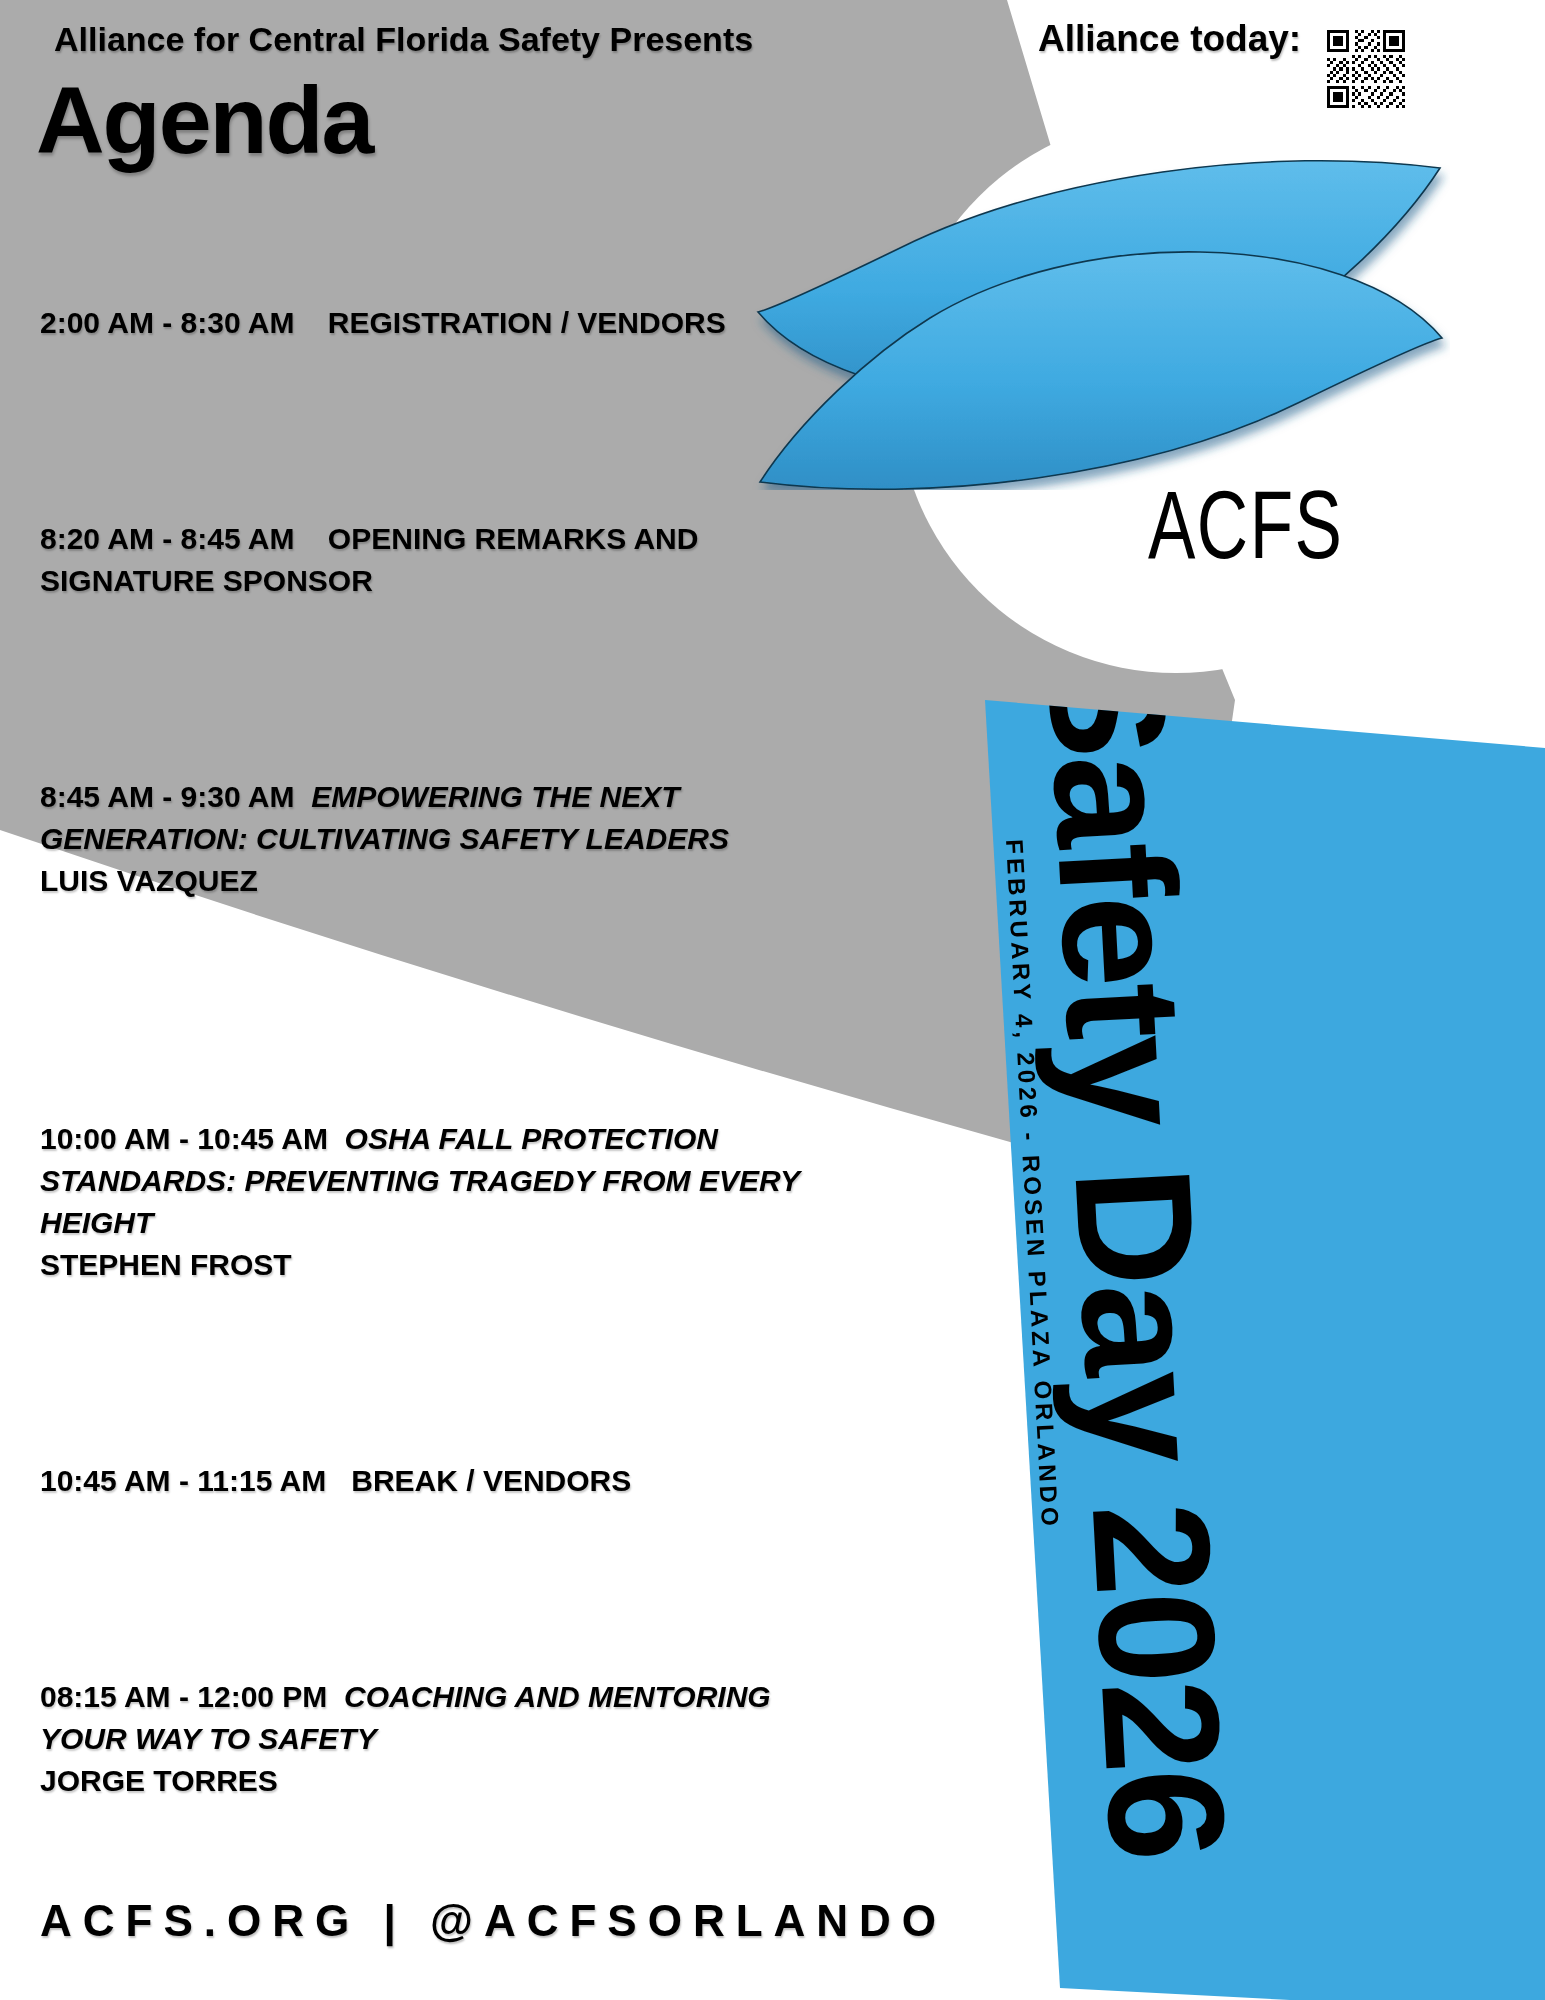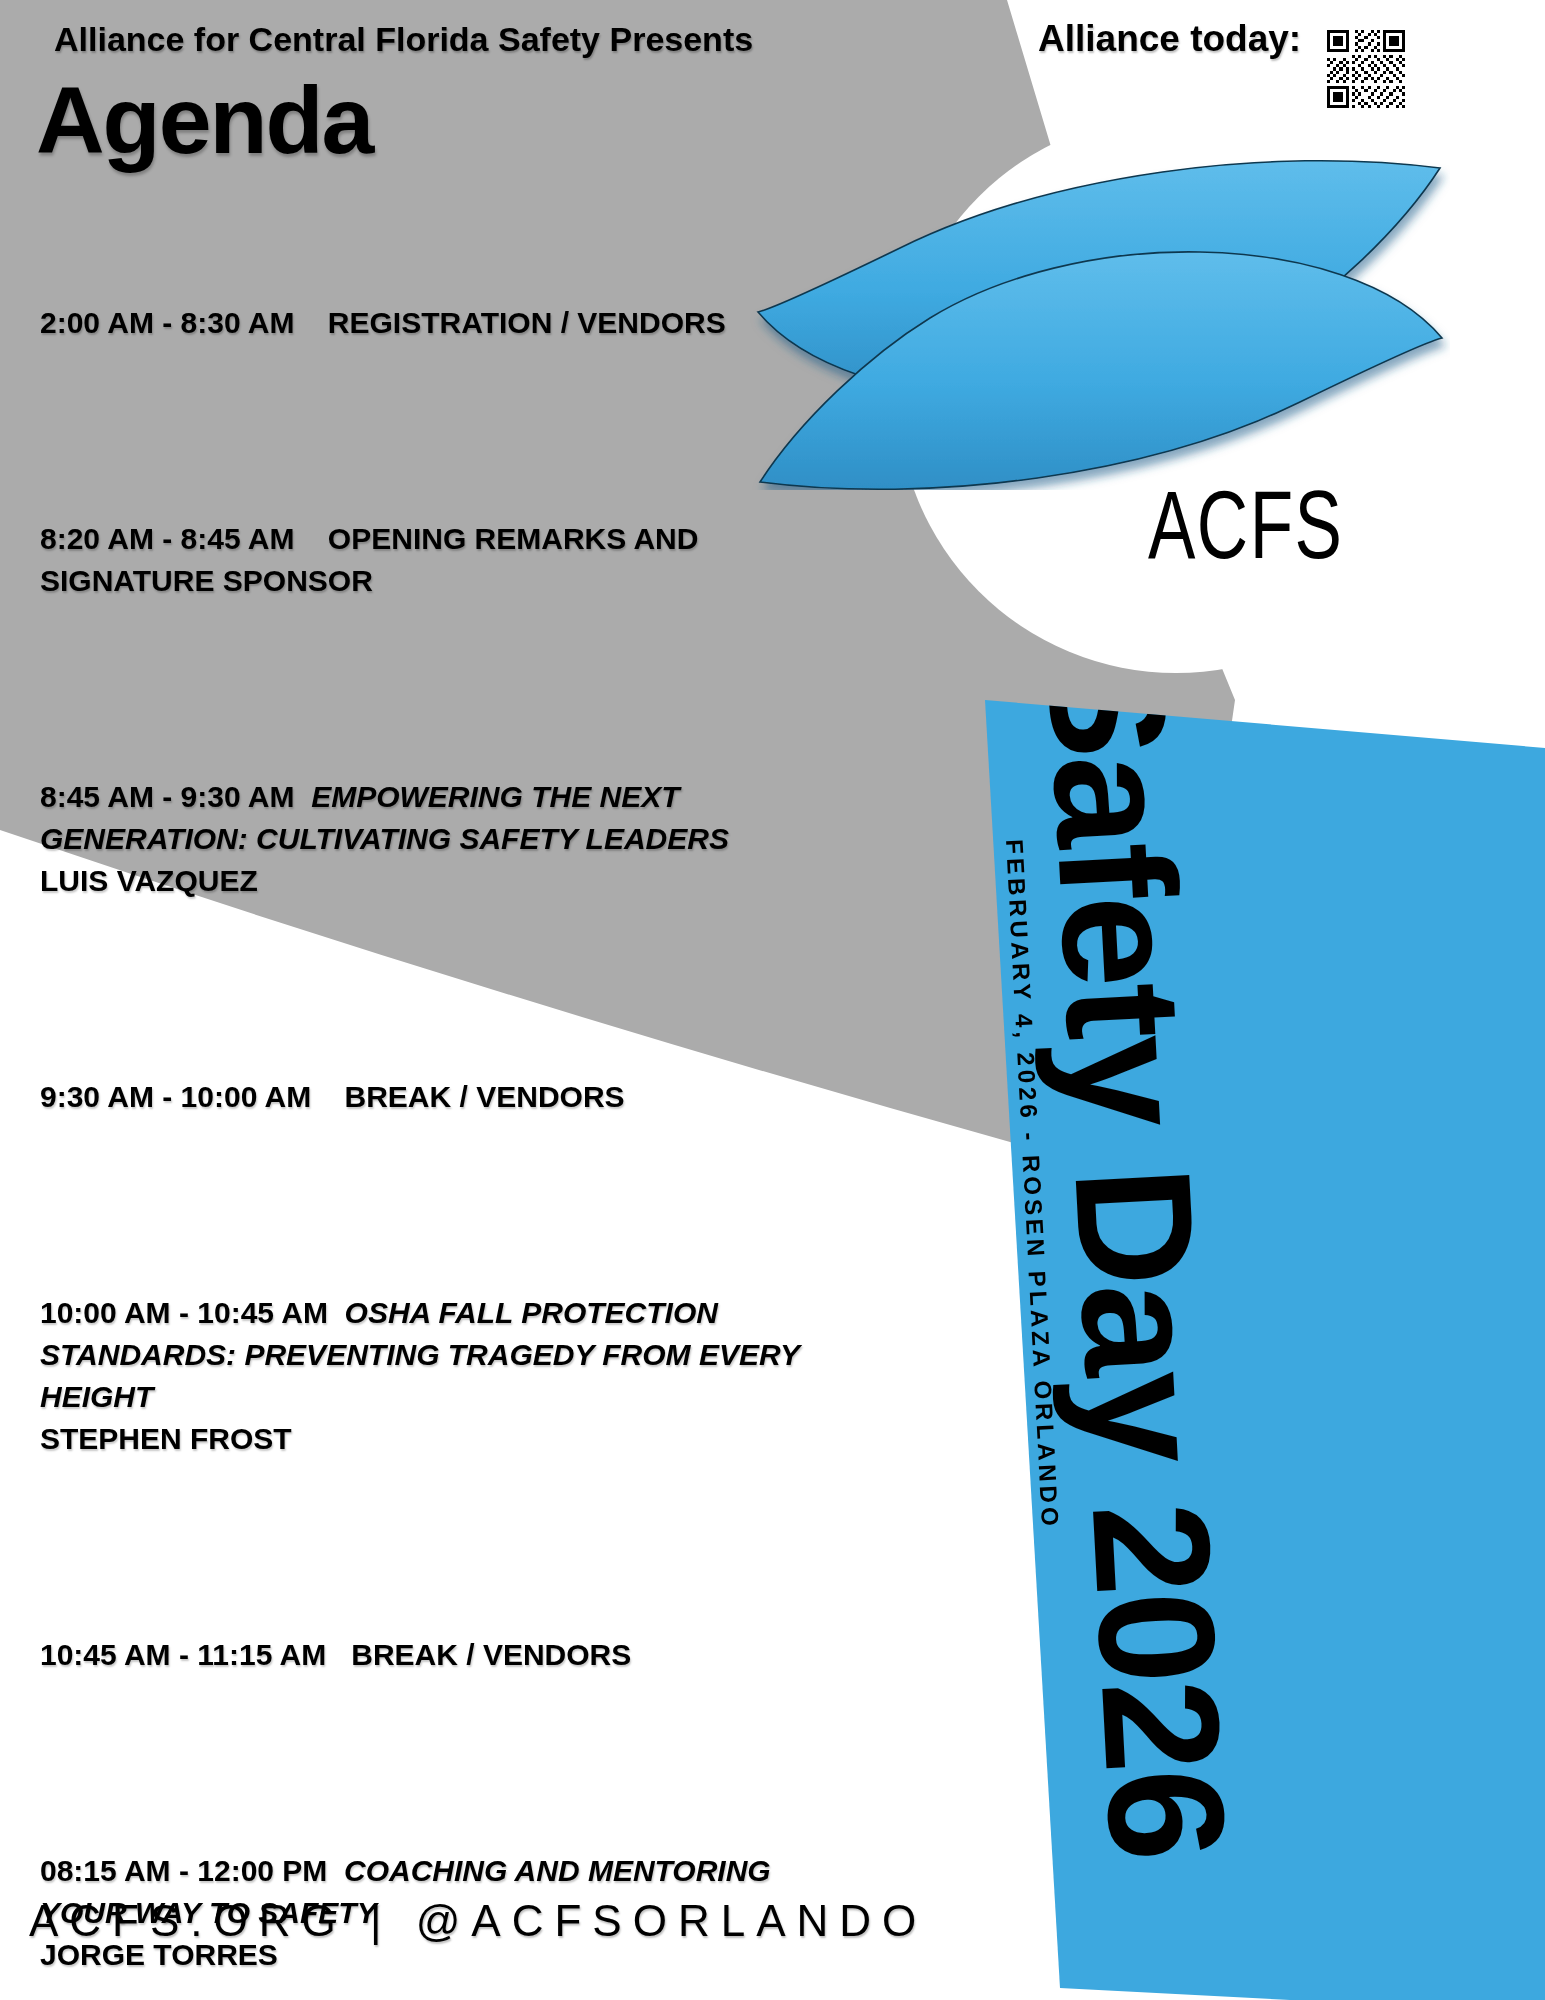--- a/index.html
+++ b/index.html
@@ -21,21 +21,21 @@
   .agenda-list{
     position:absolute;left:40px;top:218px;width:1010px;
     font-size:30px;font-weight:bold;line-height:42px;white-space:pre-wrap;
     text-shadow:1px 2px 2px rgba(0,0,0,.22);
   }
   .item{margin-bottom:48px;}
   .item .title.it{font-style:italic;}
   .item .speaker{display:block;font-weight:700;}
 
   .footer-social{
-    position:absolute;left:29px;top:1896px;font-size:44px;font-weight:normal;
+    position:absolute;left:40px;top:1896px;font-size:44px;font-weight:bold;
     letter-spacing:11px;text-shadow:1px 2px 2px rgba(0,0,0,.25);white-space:nowrap;
   }
 
   
   .register{
     position:absolute;left:1038px;top:18px;font-size:37px;font-weight:bold;
     text-shadow:1px 2px 2px rgba(0,0,0,.25);white-space:nowrap;
   }
   .qr{position:absolute;left:1327px;top:26px;width:78px;height:86px;}
 
@@ -113,21 +113,20 @@
 
   <div class="agenda-list">
   <div class="item"><span class="time">2:00 AM - 8:30 AM</span><span class="title">    REGISTRATION / VENDORS</span></div>
 
   <div class="item"><span class="time">8:20 AM - 8:45 AM</span><span class="title">    OPENING REMARKS AND
 SIGNATURE SPONSOR</span></div>
 
   <div class="item"><span class="time">8:45 AM - 9:30 AM</span><span class="title it">  EMPOWERING THE NEXT
 GENERATION: CULTIVATING SAFETY LEADERS</span><span class="speaker">LUIS VAZQUEZ</span></div>
 
-  <div class="item"><span class="time">9:30 AM - 10:00 AM</span><span class="title">    BREAK / VENDORS</span></div>
 
   <div class="item"><span class="time">10:00 AM - 10:45 AM</span><span class="title it">  OSHA FALL PROTECTION
 STANDARDS: PREVENTING TRAGEDY FROM EVERY
 HEIGHT</span><span class="speaker">STEPHEN FROST</span></div>
 
   <div class="item"><span class="time">10:45 AM - 11:15 AM</span><span class="title">   BREAK / VENDORS</span></div>
 
   <div class="item"><span class="time">08:15 AM - 12:00 PM</span><span class="title it">  COACHING AND MENTORING
 YOUR WAY TO SAFETY</span><span class="speaker">JORGE TORRES</span></div>
 

